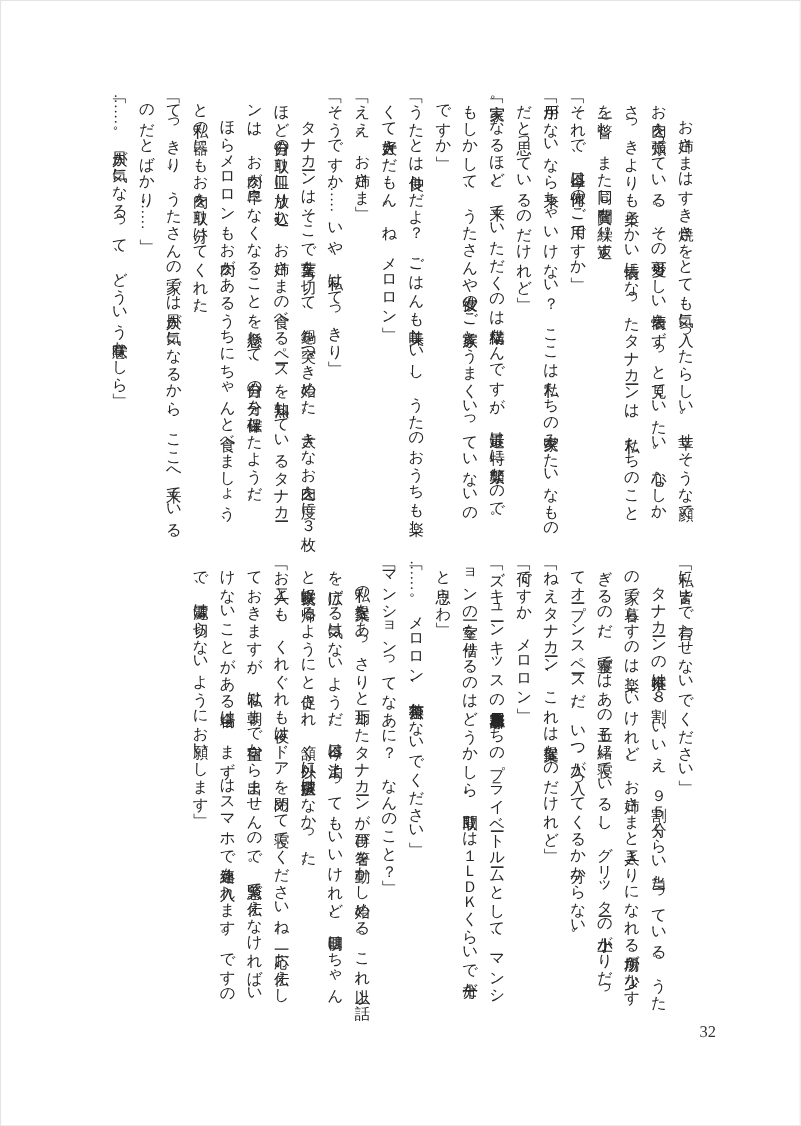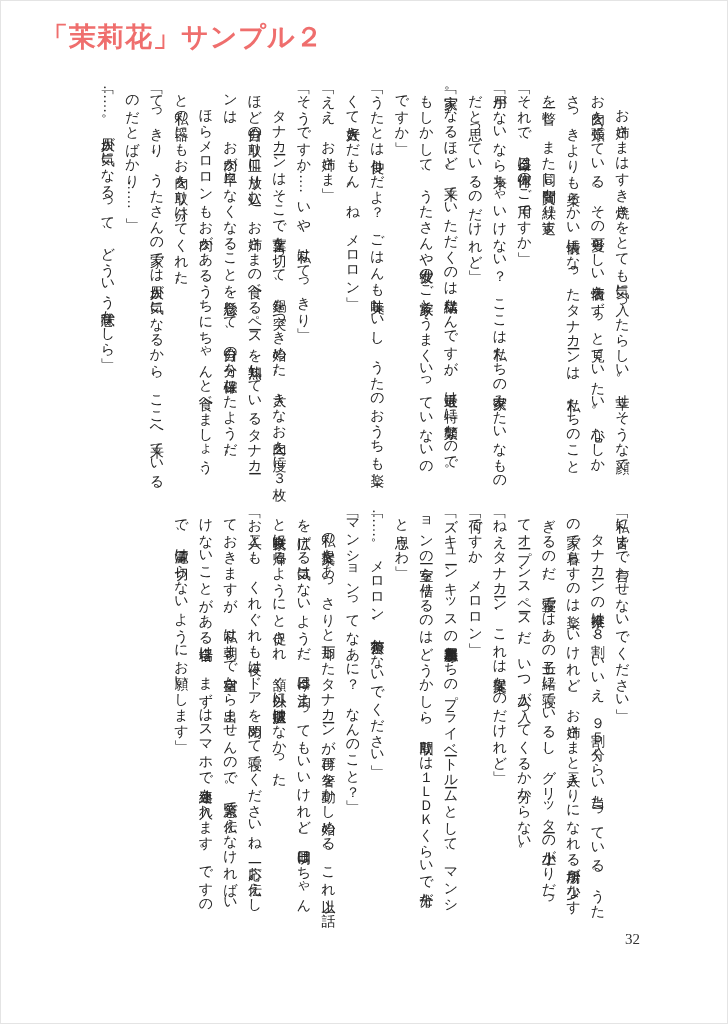--- a/index.html
+++ b/index.html
@@ -46,30 +46,29 @@
     height: 396px;
   }
   .block-bottom {
     top: 508px;
     right: 93px;
     height: 402px;
   }
   .page-number {
     position: absolute;
     top: 930px;
-    right: 87px;
+    right: 76px;
     font-size: 15px;
     color: #333333;
   }
 </style>
 </head>
 <body>
 
 <div class="page" style="color: rgb(38, 38, 38);">
-  <h1 class="title" style="color: rgb(239, 110, 109);">「茉莉花」サンプル２</h1>
 
   <div class="vblock block-top">
       <p>　お姉さまはすき焼きをとても気に入ったらしい。幸せそうな顔で、お肉を頬張っている。その可愛らしい表情をずっと見ていたい。心なしか、さっきよりも柔らかい表情になったタナカーンは、私たちのことを一瞥し、また同じ質問を繰り返す。</p>
       <p>「それで、今日は一体何のご用ですか」</p>
       <p>「用がないなら来ちゃいけない？　ここは私たちの実家みたいなものだと思っているのだけれど」</p>
       <p>「実家。なるほど。来ていただくのは結構なんですが、最近は特に頻繁なので。もしかして、うたさんや彼女のご家族とうまくいっていないのですか」</p>
       <p>「うたとは仲良しだよ？　ごはんも美味しいし、うたのおうちも楽しくて大好きだもん。ね、メロロン」</p>
       <p>「ええ。お姉さま」</p>
       <p>「そうですか……いや、私はてっきり」</p>
       <p>　タナカーンはそこで言葉を切って、鍋を突つき始めた。大きなお肉を一度に３枚ほど自分の取り皿に放り込む。お姉さまの食べるペースを熟知しているタナカーンは、お肉が早々になくなることを懸念して、自分の分を確保したようだ。</p>

